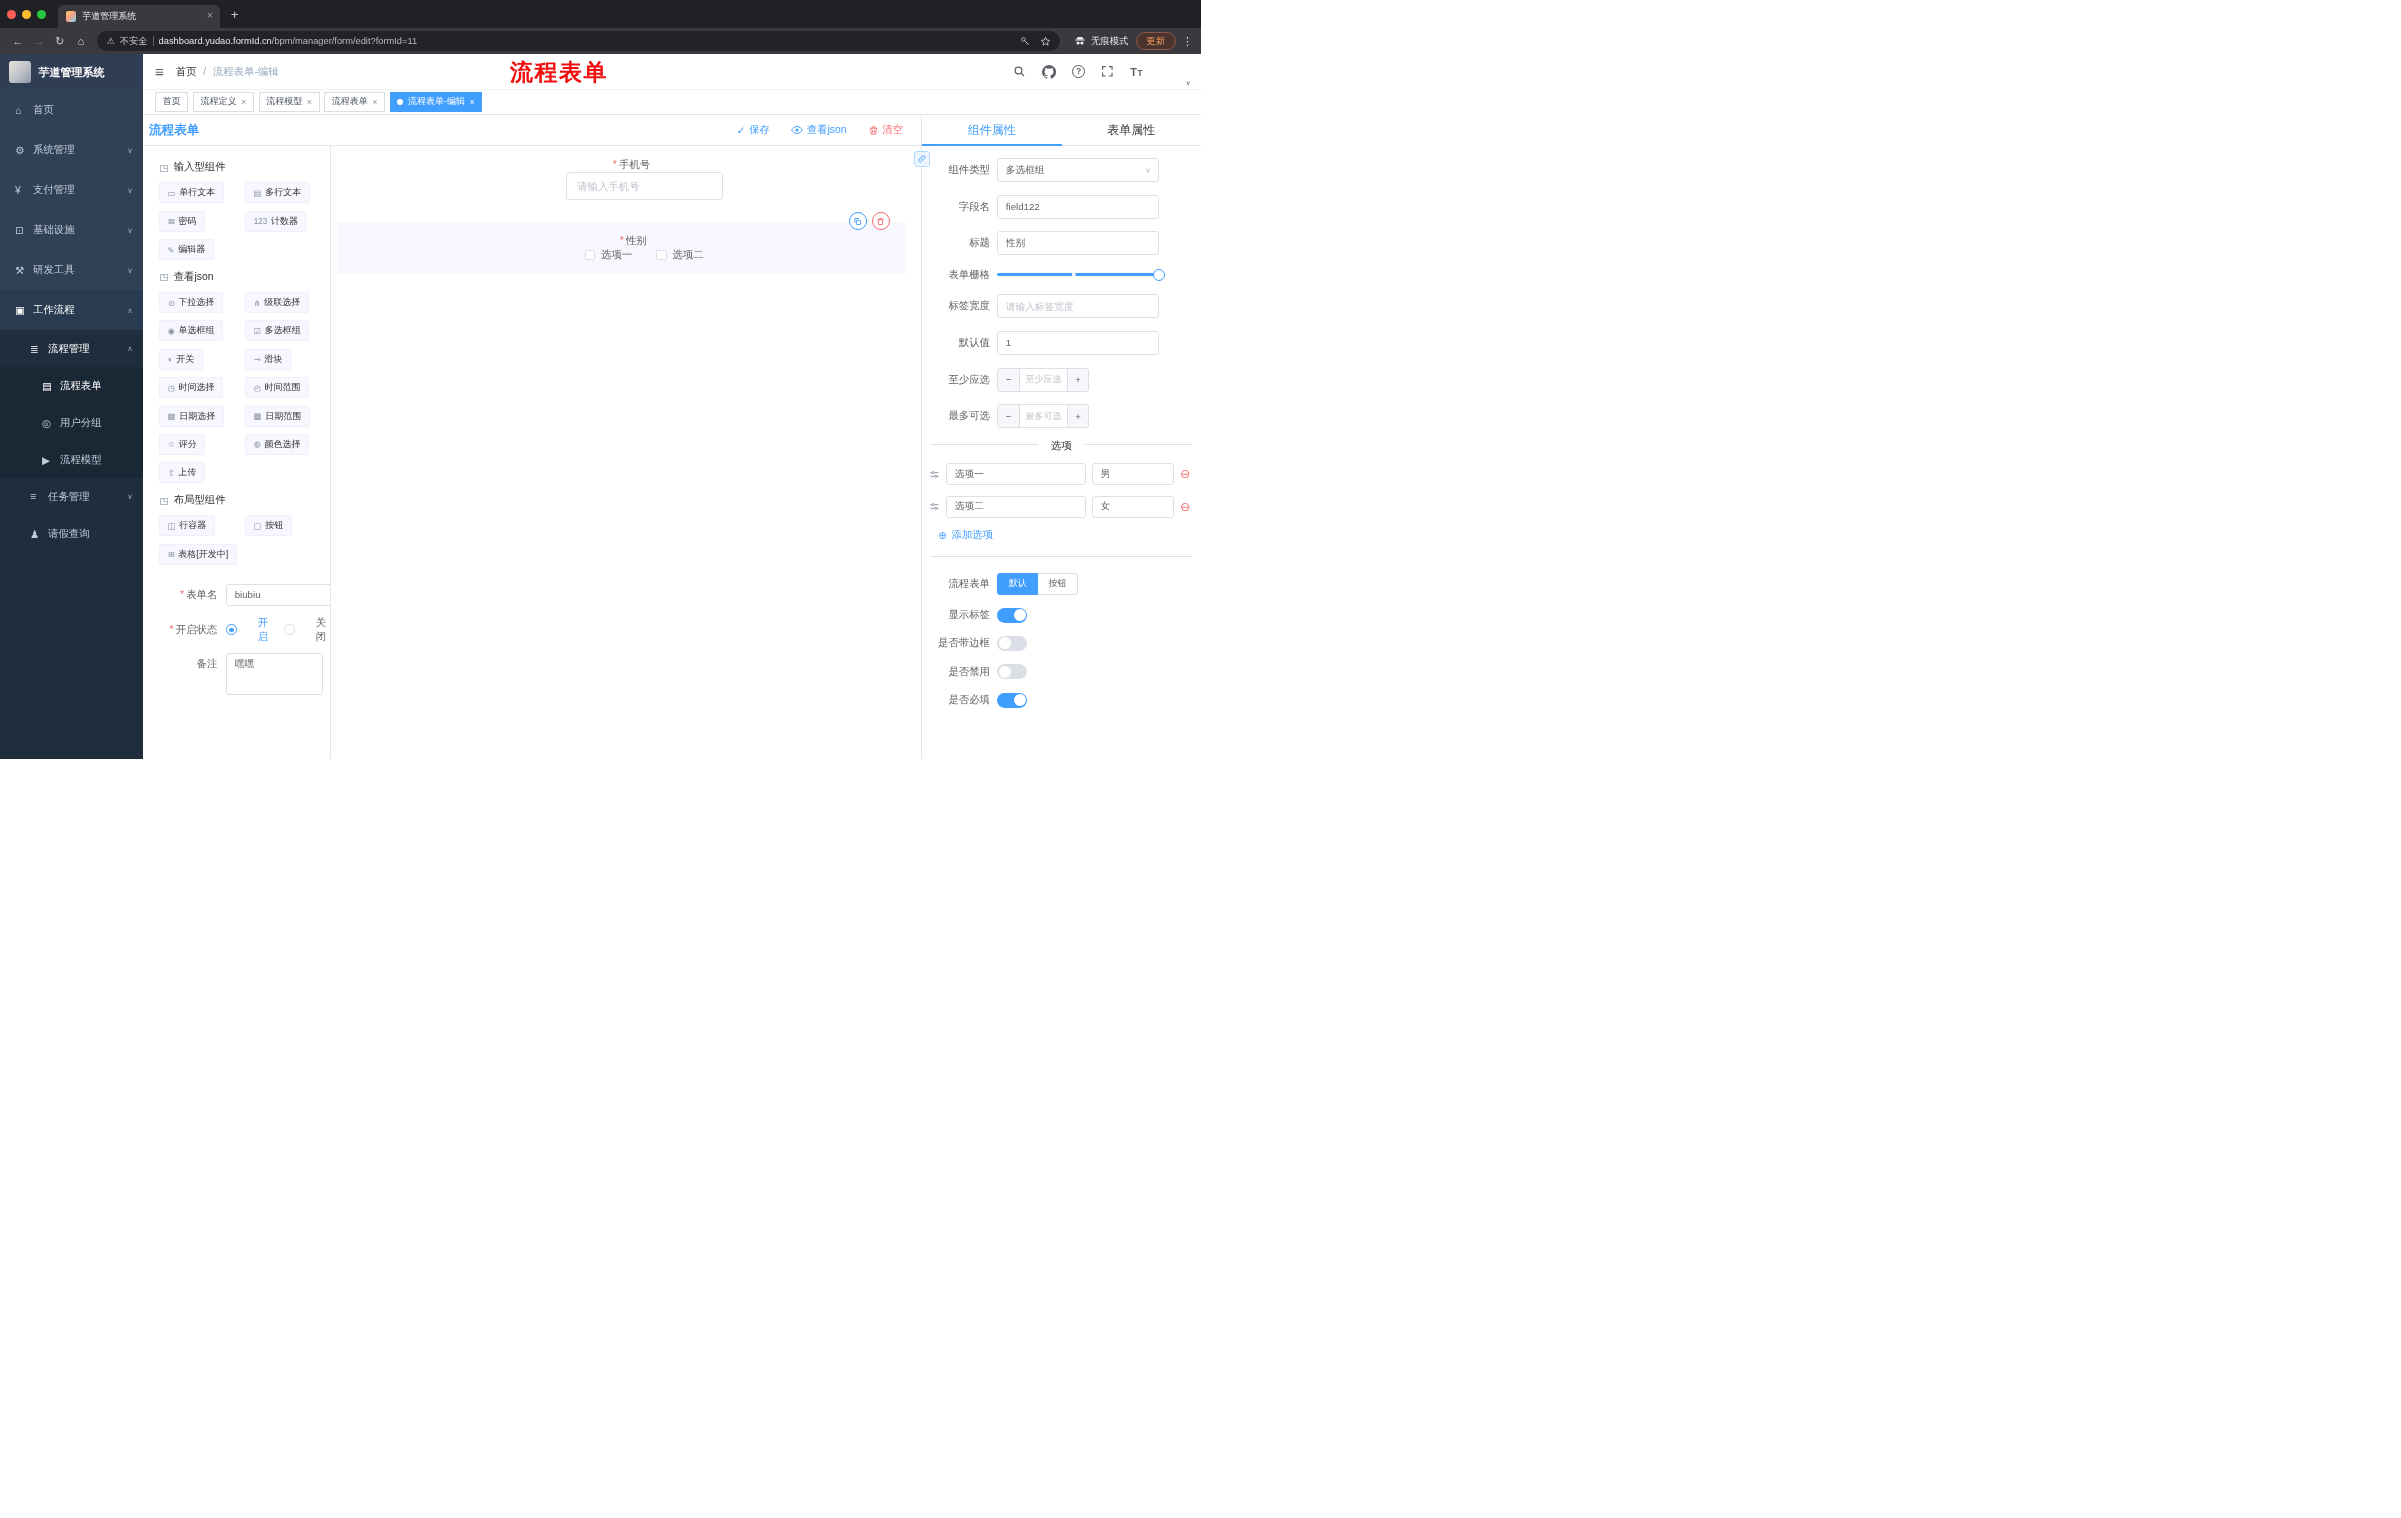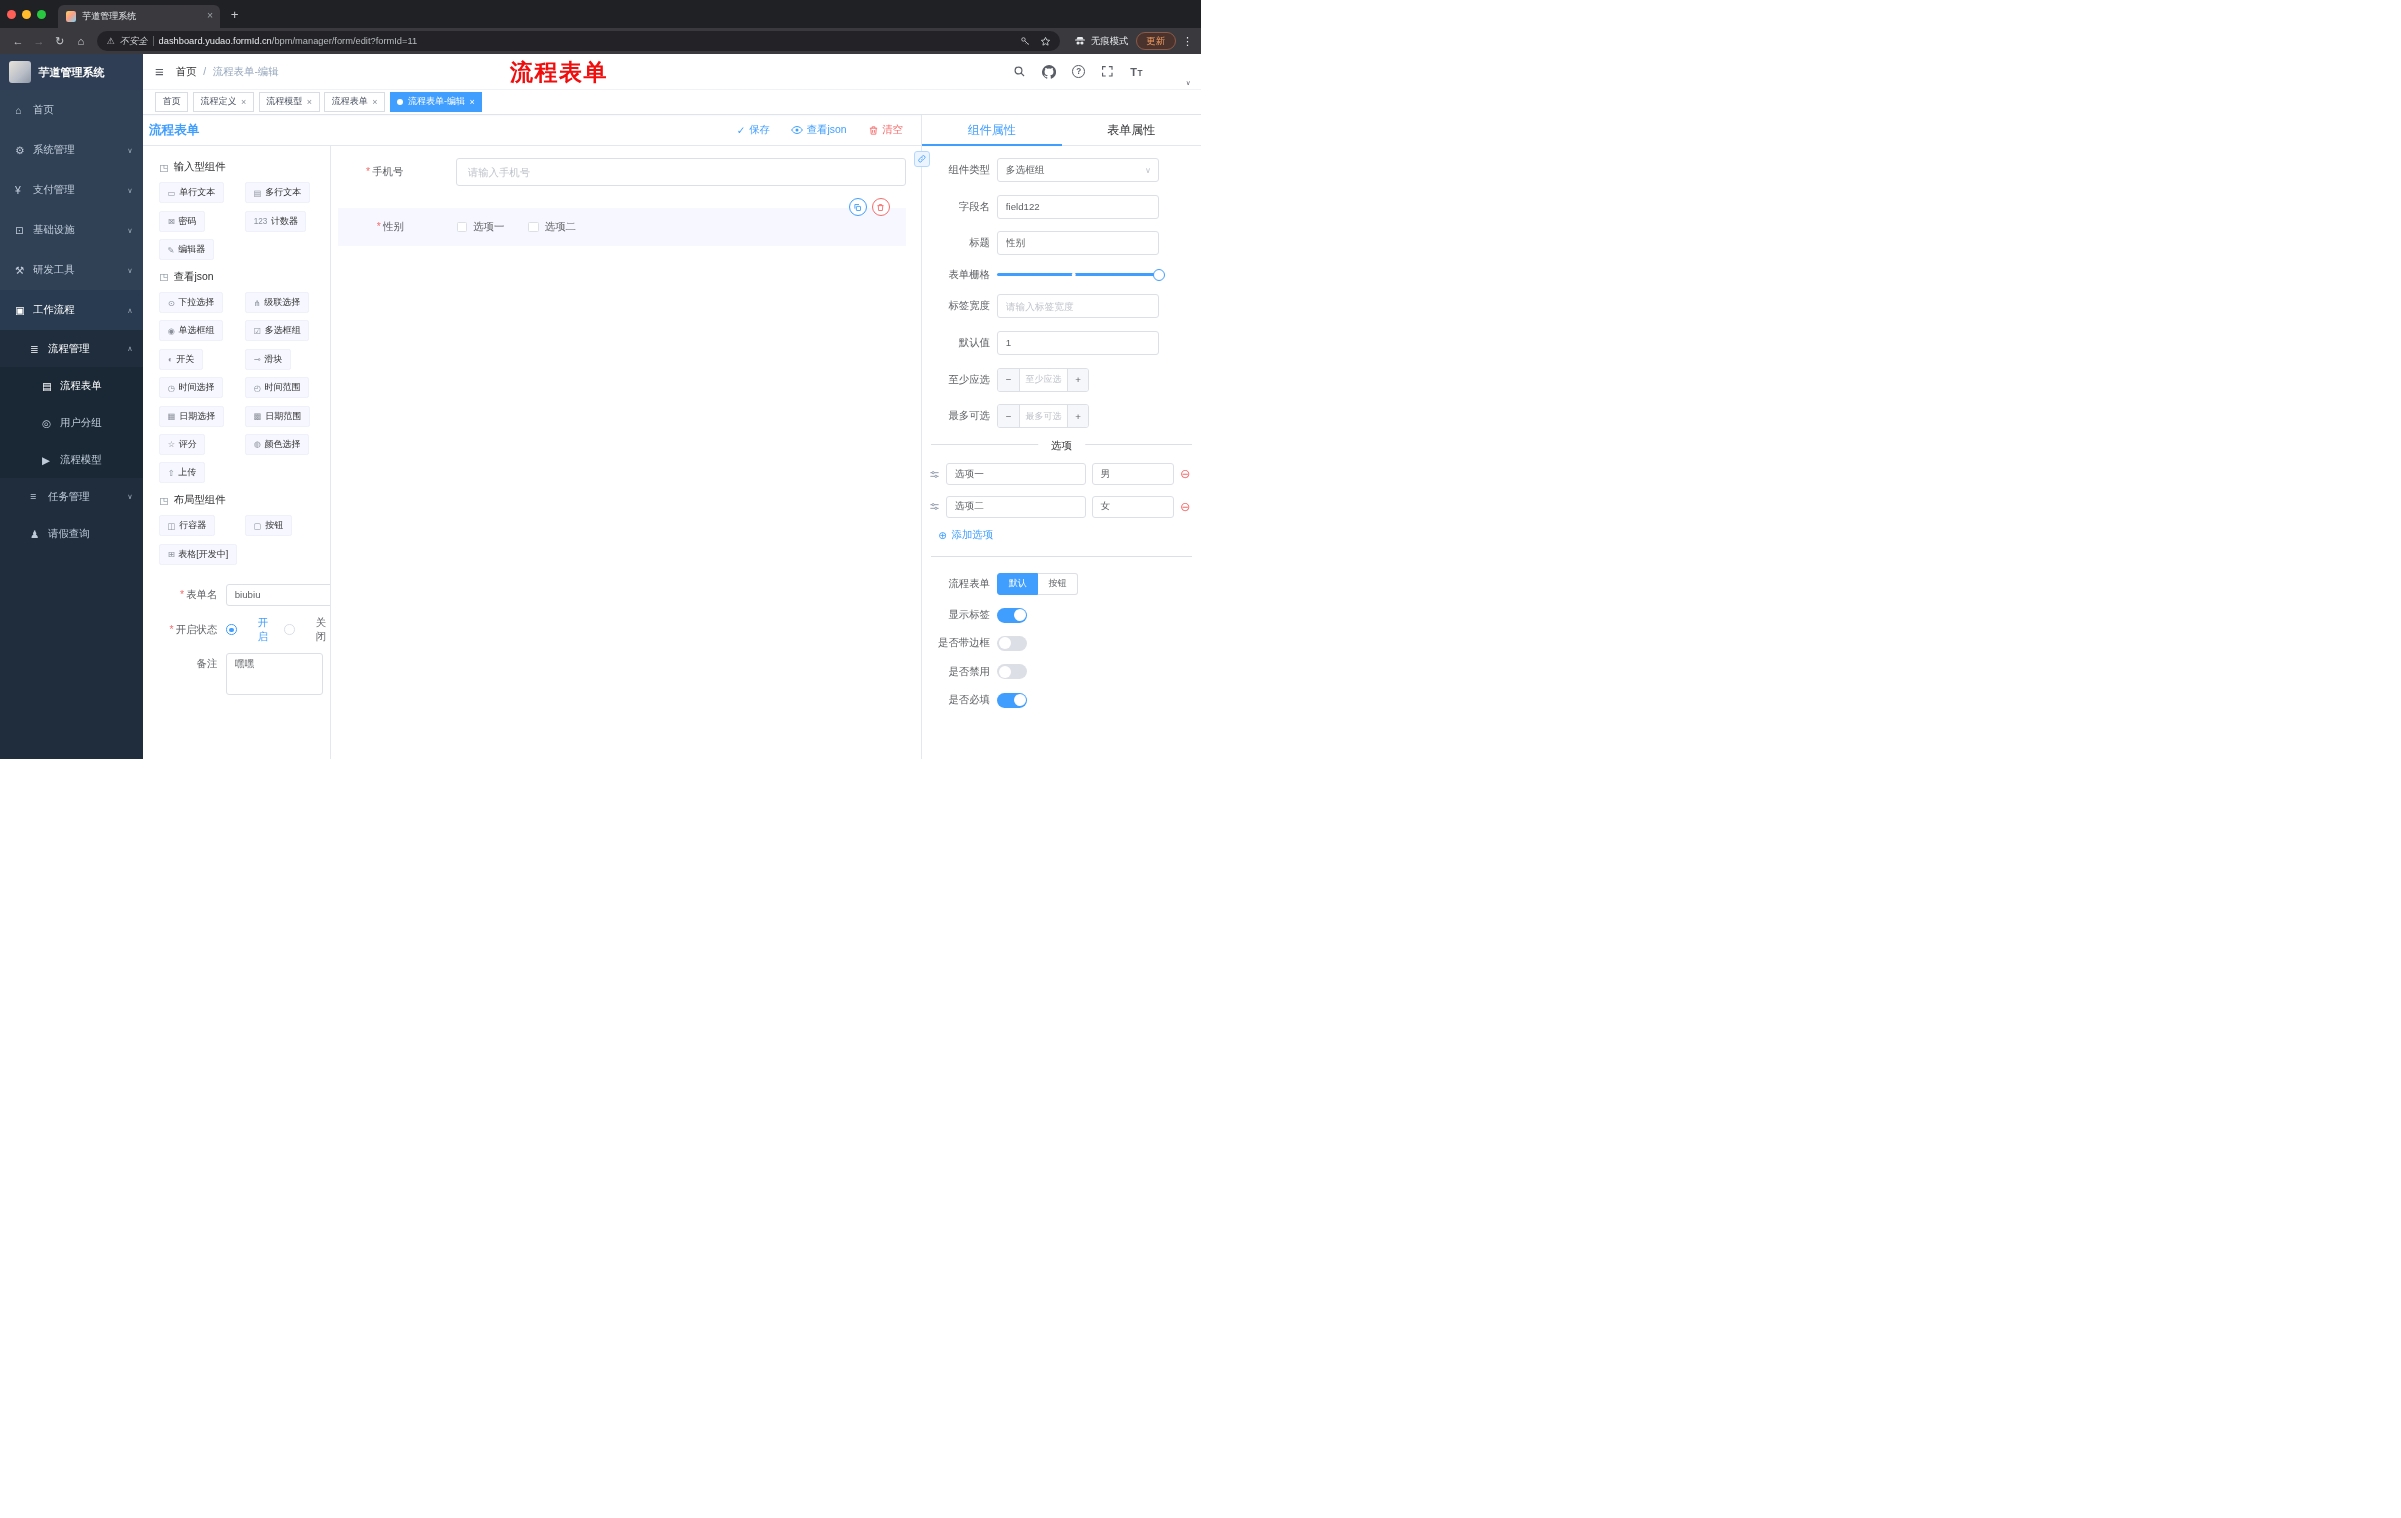--- a/index.html
+++ b/index.html
@@ -15,21 +15,21 @@
   .btab { width:162px; height:23px; background:#3a3a3e; border-radius:6px 6px 0 0; display:flex; align-items:center; padding:0 7.4px; gap:6px; }
   .favicon { width:10.4px; height:10.4px; border-radius:2.2px; background:linear-gradient(135deg,#f6d365,#fda085 45%,#7bd3f7); flex:none; }
   .btab-title { color:#e8eaed; font-size:9px; flex:1; white-space:nowrap; overflow:hidden; }
   .btab-close { color:#9aa0a6; font-size:10.4px; line-height:1; }
   .newtab { color:#c7cacd; font-size:13.4px; margin-left:10.4px; height:28px; display:flex; align-items:center; }
   .btoolbar { height:26px; background:#3a3a3e; display:flex; align-items:center; padding:0 7.4px; flex:none; }
   .nav-i { color:#c7cacd; width:21px; text-align:center; font-size:11px; flex:none; }
   .nav-i.dim { color:#73767a; }
   .omnibox { flex:1; height:20px; background:#232327; border-radius:10.4px; margin:0 6px; display:flex; align-items:center; padding:0 9px; gap:5.2px; color:#e8eaed; font-size:9.3px; min-width:0; }
   .warn { color:#c7cacd; font-size:9px; }
-  .sec-label { color:#c7cacd;font-style:italic; }
+  .sec-label { color:#c7cacd; }
   .om-sep { width:0.7px; height:10.4px; background:#5f6368; }
   .url { white-space:nowrap; overflow:hidden; }
   .url .domain { color:#e8eaed; }
   .url .path { color:#b7bbbf; }
   .om-right { margin-left:auto; display:flex; gap:10.4px; align-items:center; color:#c7cacd; }
   .incog { display:flex; align-items:center; gap:5.2px; color:#e8eaed; font-size:9.3px; margin:0 7.4px; }
   .update-pill { height:18px; padding:0 9.7px; border-radius:9px; background:#4a332c; border:0.7px solid #8c5a4a; color:#f5a identifier; color:#f29a5f; font-size:9.3px; display:flex; align-items:center; margin-right:6px; }
   .dots { color:#e8eaed; font-size:11px; width:12px; text-align:center; }
   .svg-i { display:inline-block; vertical-align:middle; }
 
@@ -105,21 +105,21 @@
   .t-area { height:42px; width:111px; border:0.7px solid #dcdfe6; border-radius:3px; padding:3.7px 7.4px; font-size:9.7px; color:#606266; outline:none; resize:none; font-family:inherit; }
   .radio-group { display:flex; gap:16.3px; align-items:center; height:22px; }
   .radio { display:flex; align-items:center; gap:21px; color:#606266; }
   .rdot { width:10.4px; height:10.4px; border-radius:50%; border:0.7px solid #dcdfe6; background:#fff; position:relative; flex:none; }
   .radio.checked { color:#409eff; }
   .radio.checked .rdot { border-color:#409eff; }
   .radio.checked .rdot::after { content:""; position:absolute; left:2.2px; top:2.2px; width:4.5px; height:4.5px; border-radius:50%; background:#409eff; }
 
   
   .canvas { flex:1; min-width:0; padding:12px 15px 12px 7.4px; background:#fff; position:relative; }
-  .form-item { display:flex; align-items:center; }
+  .form-item { display:flex; align-items:center;flex-direction:column; }
   .fi-label { width:74px; flex:none; text-align:right; padding-right:9px; color:#606266; font-size:10.4px; white-space:nowrap; }
   .fi-control { flex:1;padding-left:44px; }
   .el-input { height:28px; border:0.7px solid #dcdfe6; border-radius:3px; display:flex; align-items:center; padding:0 10.4px; background:#fff; width:100%; font-size:10.4px; color:#606266; outline:none; font-family:inherit; }
   .el-input::placeholder { color:#c0c4cc; }
   .canvas-item { position:relative; margin-top:22px; background:#f6f7ff; padding:12px 7.4px; }
   .canvas-item .fi-label { width:67px; }
   .cb-group { display:flex; gap:24px; align-items:center; }
   .checkbox { display:flex; align-items:center; gap:6px; color:#606266; font-size:10.4px; }
   .cbox { width:10.4px; height:10.4px; border:0.7px solid #dcdfe6; border-radius:1.5px; background:#fff; flex:none; }
   .item-actions { position:absolute; top:-9.7px; right:16.3px; display:flex; gap:5.2px; }

